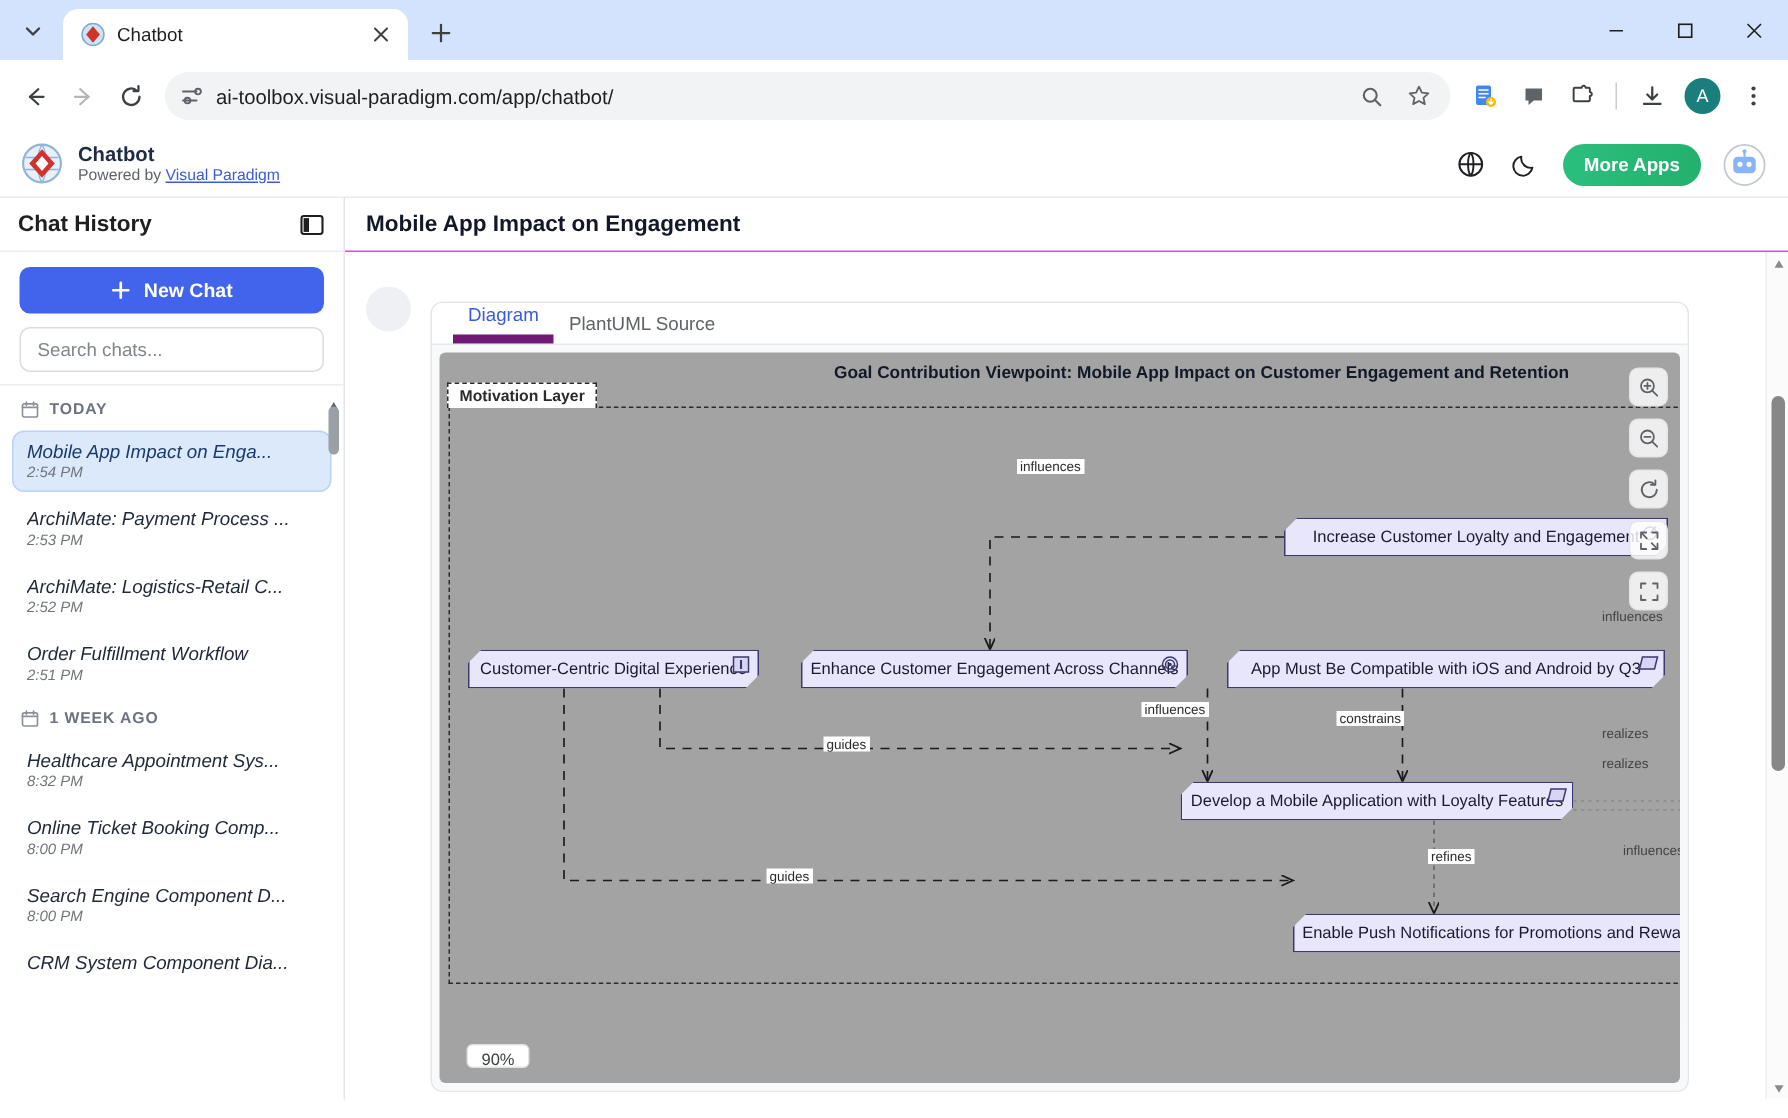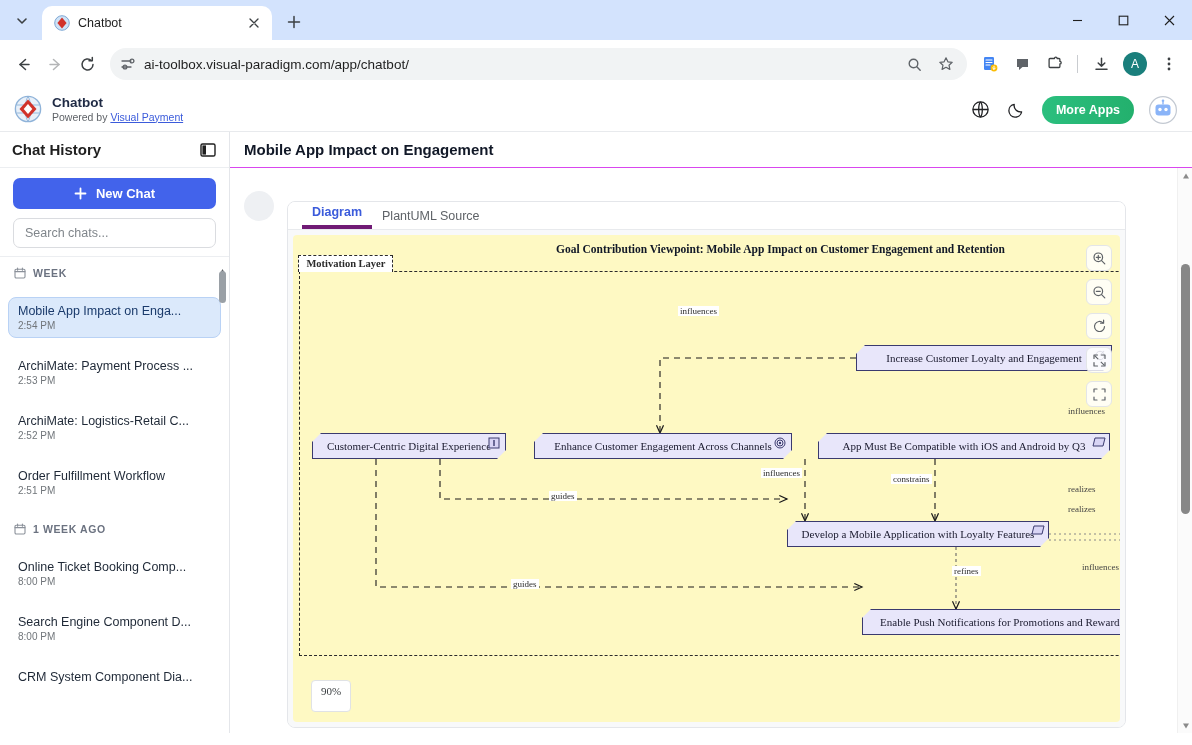--- a/index.html
+++ b/index.html
@@ -95,21 +95,21 @@
     border-radius: 7px; padding: 0 11px; font-size: 12.5px; color: #3c4043;
     font-family: "Liberation Sans", sans-serif; outline: none; background: #fff;
   }
   .search-box::placeholder { color: #80868b; }
   .sb-list { flex: 1; overflow: hidden; position: relative; padding-top: 4px; }
   .sb-group-label {
     display: flex; align-items: center; gap: 7px;
     font-size: 10.5px; font-weight: bold; letter-spacing: .6px; color: #6b7280;
     padding: 6px 14px 4px;
   }
-  .chat-item { margin: 14px 8px; padding: 7px 10px; border-radius: 8px; cursor: pointer; }
+  .chat-item { margin: 4px 8px; padding: 7px 10px; border-radius: 8px; cursor: pointer; font-style: italic; }
   .chat-item.active { background: #dbe9fb; border: 1px solid #b9d2f5; padding: 6px 9px; }
   .chat-item-title {
     font-size: 12.5px; color: #1f2937; white-space: nowrap; overflow: hidden; text-overflow: ellipsis;
   }
   .chat-item.active .chat-item-title { color: #1a3a6b; }
   .chat-item-time { font-size: 10px; color: #70757a; margin-top: 2px; }
   .sb-scrollbar { position: absolute; right: 3px; top: 4px; width: 7px; height: 198px; }
   .sb-scroll-up, .sb-scroll-down { position: absolute; left: 0; width: 7px; height: 7px; }
   .sb-scroll-thumb { position: absolute; left: 0; top: 10px; width: 7px; height: 32px; background: #9aa0a6; border-radius: 4px; }
 
@@ -122,24 +122,24 @@
   .msg-avatar {
     position: absolute; left: 14px; top: 23px; width: 30px; height: 30px;
     border-radius: 50%; background: #eef0f3;
   }
   .artifact {
     position: absolute; left: 57px; top: 33px; right: 66px; bottom: 5px;
     border: 1px solid #e4e6ea; border-radius: 8px; background: #fff; overflow: hidden;
   }
   .artifact-tabs { height: 28px; display: flex; align-items: flex-end; padding-left: 14px; background: #fff; border-bottom: 1px solid #e8eaed; }
   .a-tab { font-size: 12.5px; color: #5f6368; padding: 0 10px 6px; cursor: pointer; }
-  .a-tab.active { color: #3b5bdb; border-bottom: 4px solid #701a75; font-weight: bold; }
+  .a-tab.active { color: #3b5bdb; border-bottom: 6px solid #701a75; font-weight: normal; }
 
   .diagram-viewport { position: absolute; left: 0; right: 0; top: 28px; bottom: 0; background: #f8f9fa; overflow: hidden; }
-  .diagram-canvas { position: absolute; inset: 5px 5px 5px 5px; background: #fef9c3; border-radius: 4px; overflow: hidden; font-family: Liberation Serif, serif; }
+  .diagram-canvas { position: absolute; inset: 5px 5px 5px 5px; background: #a3a3a3; border-radius: 4px; overflow: hidden; }
 
   .diag-title {
     position: absolute; left: 263px; top: 8px; white-space: nowrap;
     font-size: 11.5px; font-weight: bold; color: #111827;
   }
   .motivation-layer {
     position: absolute; left: 6px; top: 36px; width: 1010px; height: 385px;
     border: 1.6px dashed #2b2b2b;
   }
   .layer-tab {
@@ -161,21 +161,21 @@
     padding: 0 2px; white-space: nowrap;
   }
 
   .zoom-tools { position: absolute; right: 8px; top: 10px; display: flex; flex-direction: column; gap: 8px; z-index: 5; }
   .zoom-btn {
     width: 26px; height: 26px; background: rgba(255,255,255,.82); border: 1px solid #e3e5e8;
     border-radius: 6px; display: flex; align-items: center; justify-content: center;
     cursor: pointer; color: #5f6368;
   }
   .zoom-badge {
-    position: absolute; left: 18px; bottom: 10px; height: 32px; padding: 0 9px;
+    position: absolute; left: 18px; bottom: 10px; height: 16px; padding: 0 9px;
     background: #fff; border: 1px solid #e0e2e5; border-radius: 4px;
     font-size: 11px; color: #3c4043; line-height: 20px; z-index: 5;
   }
 
   .vscroll { position: absolute; right: 0; top: 0; bottom: 0; width: 15px; background: #fbfbfb; border-left: 1px solid #f0f0f0; }
   .vscroll-arrow { position: absolute; left: 0; width: 15px; height: 15px; display: flex; align-items: center; justify-content: center; cursor: pointer; }
   .vscroll-thumb { position: absolute; left: 3px; width: 9px; background: #878787; border-radius: 5px; cursor: pointer; }
 
   
   .composer { height: 100px; background: #fff; display: flex; align-items: center; padding: 0 16px 0 250px; gap: 14px; }
@@ -311,21 +311,21 @@
     <span style="display:flex">
       <svg width="28" height="28" viewBox="0 0 28 28">
         <circle cx="14" cy="14" r="12.6" fill="#e8f0f9" stroke="#8fb3d9" stroke-width="1.4"></circle>
         <path d="M3 10h22M3 18h22M14 1.6c3.5 4 3.5 20.8 0 24.8M14 1.6c-3.5 4-3.5 20.8 0 24.8" fill="none" stroke="#8fb3d9" stroke-width=".9"></path>
         <path d="M14 4.5 L22.5 14 L14 23.5 L5.5 14 Z" fill="#d1322a"></path>
         <path d="M14 9 L18.3 14 L14 19 L9.7 14 Z" fill="#ffffff"></path>
       </svg>
     </span>
     <span>
       <div class="brand-text-title">Chatbot</div>
-      <div class="brand-text-sub"><span>Powered by </span><a href="#">Visual Payment</a></div>
+      <div class="brand-text-sub"><span>Powered by </span><a href="#">Visual Paradigm</a></div>
     </span>
   </div>
   <div class="app-header-right">
     <span class="hdr-icon">
       <svg width="19" height="19" viewBox="0 0 19 19">
           <circle cx="9.5" cy="9.5" r="7.6" fill="none" stroke="#202124" stroke-width="1.3"></circle>
           <path d="M1.9 9.5h15.2M9.5 1.9c2.4 2.6 2.4 12.6 0 15.2M9.5 1.9c-2.4 2.6-2.4 12.6 0 15.2" fill="none" stroke="#202124" stroke-width="1.3"></path>
         </svg>
     </span>
     <span class="hdr-icon">
@@ -372,21 +372,21 @@
     </div>
     <div class="sb-list">
 
       <div class="sb-group-label">
         <span style="display:flex">
           <svg width="12" height="12" viewBox="0 0 12 12">
               <rect x="1" y="2.2" width="10" height="8.8" rx="1.2" fill="none" stroke="#8b919a" stroke-width="1.1"></rect>
               <path d="M1 4.6h10M3.6 1v2.2M8.4 1v2.2" stroke="#8b919a" stroke-width="1.1" stroke-linecap="round"></path>
             </svg>
         </span>
-        <span>WEEK</span>
+        <span>TODAY</span>
       </div>
       <div class="chat-item active">
         <div class="chat-item-title">Mobile App Impact on Enga...</div>
         <div class="chat-item-time">2:54 PM</div>
       </div>
       <div class="chat-item">
         <div class="chat-item-title">ArchiMate: Payment Process ...</div>
         <div class="chat-item-time">2:53 PM</div>
       </div>
       <div class="chat-item">
@@ -399,20 +399,24 @@
       </div>
 
       <div class="sb-group-label">
         <span style="display:flex">
           <svg width="12" height="12" viewBox="0 0 12 12">
               <rect x="1" y="2.2" width="10" height="8.8" rx="1.2" fill="none" stroke="#8b919a" stroke-width="1.1"></rect>
               <path d="M1 4.6h10M3.6 1v2.2M8.4 1v2.2" stroke="#8b919a" stroke-width="1.1" stroke-linecap="round"></path>
             </svg>
         </span>
         <span>1 WEEK AGO</span>
+      </div>
+      <div class="chat-item">
+        <div class="chat-item-title">Healthcare Appointment Sys...</div>
+        <div class="chat-item-time">8:32 PM</div>
       </div>
       <div class="chat-item">
         <div class="chat-item-title">Online Ticket Booking Comp...</div>
         <div class="chat-item-time">8:00 PM</div>
       </div>
       <div class="chat-item">
         <div class="chat-item-title">Search Engine Component D...</div>
         <div class="chat-item-time">8:00 PM</div>
       </div>
       <div class="chat-item">

